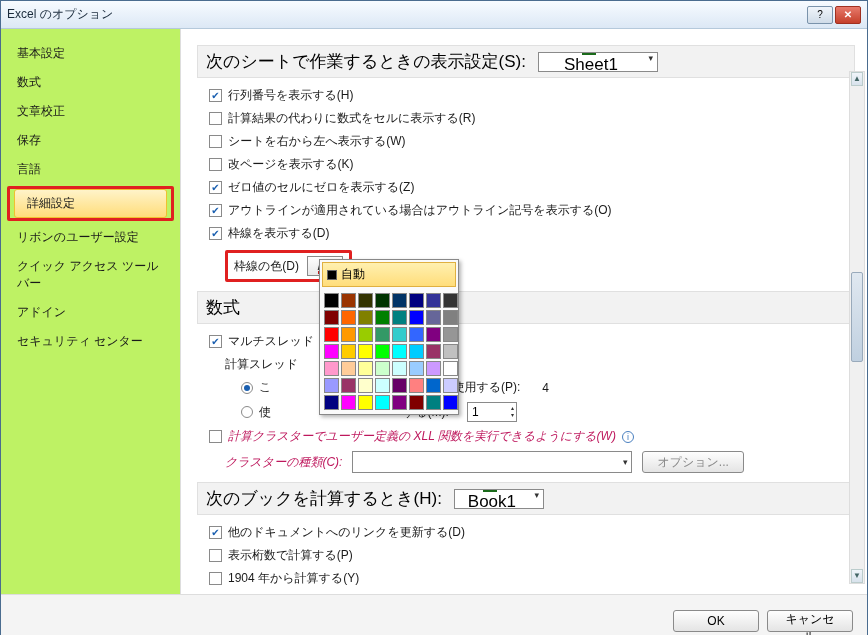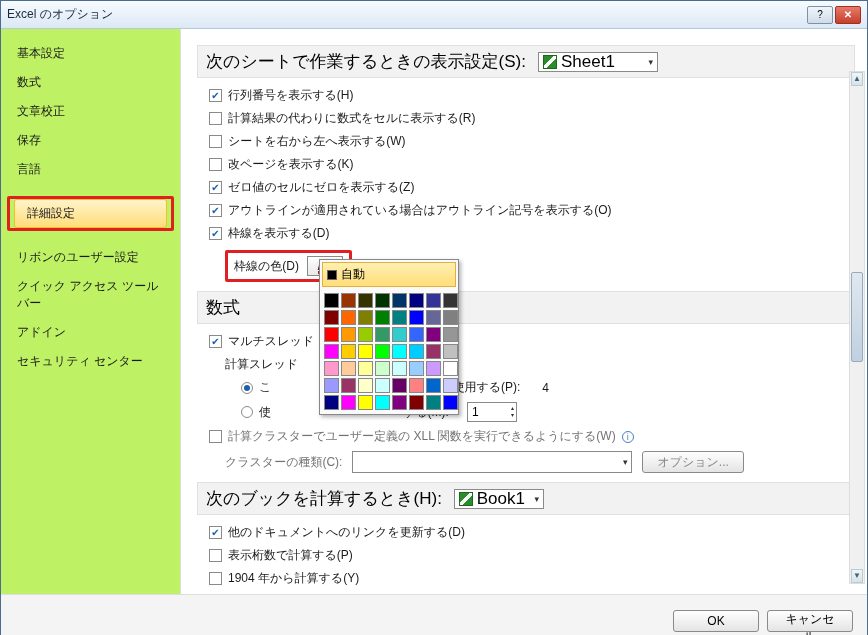--- a/index.html
+++ b/index.html
@@ -8,33 +8,33 @@
 .titlebar { height: 28px; background: linear-gradient(#f7fbff, #dce8f5); border-bottom: 1px solid #b5c9db; display: flex; align-items: center; padding: 0 6px; }
 .titlebar-text { flex: 1; color: #1a2b3c; font-size: 12px; }
 .titlebar-btns { display: flex; gap: 2px; }
 .tb-btn { width: 26px; height: 18px; border: 1px solid #7a93ab; background: linear-gradient(#f0f5fa, #d0dce8); display: flex; align-items: center; justify-content: center; font-size: 10px; border-radius: 2px; }
 .tb-btn.close { background: linear-gradient(#e77a6b, #c5402b); color: #fff; font-weight: bold; border-color: #a03020; }
 .body { display: flex; height: calc(100% - 28px - 40px); }
 .sidebar { width: 180px; background: #bef264; border-right: 1px solid #ddd; padding: 10px 0; }
 .sidebar-item { padding: 6px 16px; cursor: default; color: #1a1a1a; }
 .sidebar-item.sel { background: linear-gradient(#fff3c9, #ffdd7a); border: 1px solid #f0c030; border-radius: 3px; margin: 0 4px; padding: 5px 12px; }
 .hl-box { border: 3px solid #e02020; border-radius: 2px; }
-.hl-wrap-sidebar { margin: 12px 6px; }
+.hl-wrap-sidebar { margin: 2px 6px; }
 .content { flex: 1; padding: 10px 12px 10px 16px; overflow: hidden; position: relative; }
 .section-header { background: #f2f2f2; border: 1px solid #e0e0e0; padding: 4px 8px; margin: 6px 0; font-size: 17px; display: flex; align-items: center; }
 .opt-row { display: flex; align-items: center; padding: 3px 0 3px 12px; gap: 6px; }
 .cb { width: 13px; height: 13px; border: 1px solid #8a8a8a; background: #fff; display: inline-flex; align-items: center; justify-content: center; font-size: 10px; color: #1a5fb0; }
 .cb.checked::before { content: "✔"; }
 .radio { width: 12px; height: 12px; border: 1px solid #8a8a8a; border-radius: 50%; display: inline-block; position: relative; }
 .radio.checked::after { content: ""; position: absolute; width: 6px; height: 6px; background: #1a5fb0; border-radius: 50%; top: 2px; left: 2px; }
 .lbl { color: #1a1a1a; }
-.lbl.disabled { color: #737373; }
+.lbl.disabled { color: #be185d; font-style: italic; }
 .dropdown { height: 20px; border: 1px solid #8a8a8a; background: #fff; display: inline-flex; align-items: center; padding: 0 18px 0 4px; position: relative; min-width: 80px; }
 .dropdown::after { content: "▾"; position: absolute; right: 4px; font-size: 9px; color: #333; }
-.sheet-dd { width: 120px; }
+.sheet-dd { width: 120px; flex-direction: column; }
 .sheet-dd .xls-icon { display: inline-block; width: 14px; height: 14px; margin-right: 4px; background: linear-gradient(135deg,#2a8c2a 40%,#fff 40%,#fff 60%,#2a8c2a 60%); border: 1px solid #1a6a1a; }
 .color-btn { width: 36px; height: 20px; border: 1px solid #8a8a8a; background: linear-gradient(#fefefe,#e8e8e8); display: inline-flex; align-items: center; justify-content: center; position: relative; }
 .color-btn::after { content: "▾"; position: absolute; right: 3px; font-size: 8px; }
 .bucket-icon { width: 14px; height: 12px; position: relative; }
 .bucket-icon::before { content: ""; position: absolute; width: 10px; height: 8px; border: 1px solid #333; transform: skewX(-15deg); top: 0; left: 1px; }
 .bucket-icon::after { content: ""; position: absolute; width: 14px; height: 3px; background: #c02020; bottom: -2px; left: 0; }
 .color-popup { position: absolute; top: 258px; left: 318px; width: 140px; background: #fafafa; border: 1px solid #888; box-shadow: 2px 2px 4px rgba(0,0,0,0.3); z-index: 50; padding: 2px; }
 .popup-header { background: linear-gradient(#fff0b0,#ffdd7a); border: 1px solid #e0b040; padding: 3px 4px; display: flex; align-items: center; gap: 4px; margin-bottom: 4px; }
 .popup-header .sw { width: 10px; height: 10px; background: #000; border: 1px solid #666; }
 .color-grid { display: grid; grid-template-columns: repeat(8, 15px); gap: 2px; padding: 2px; }

